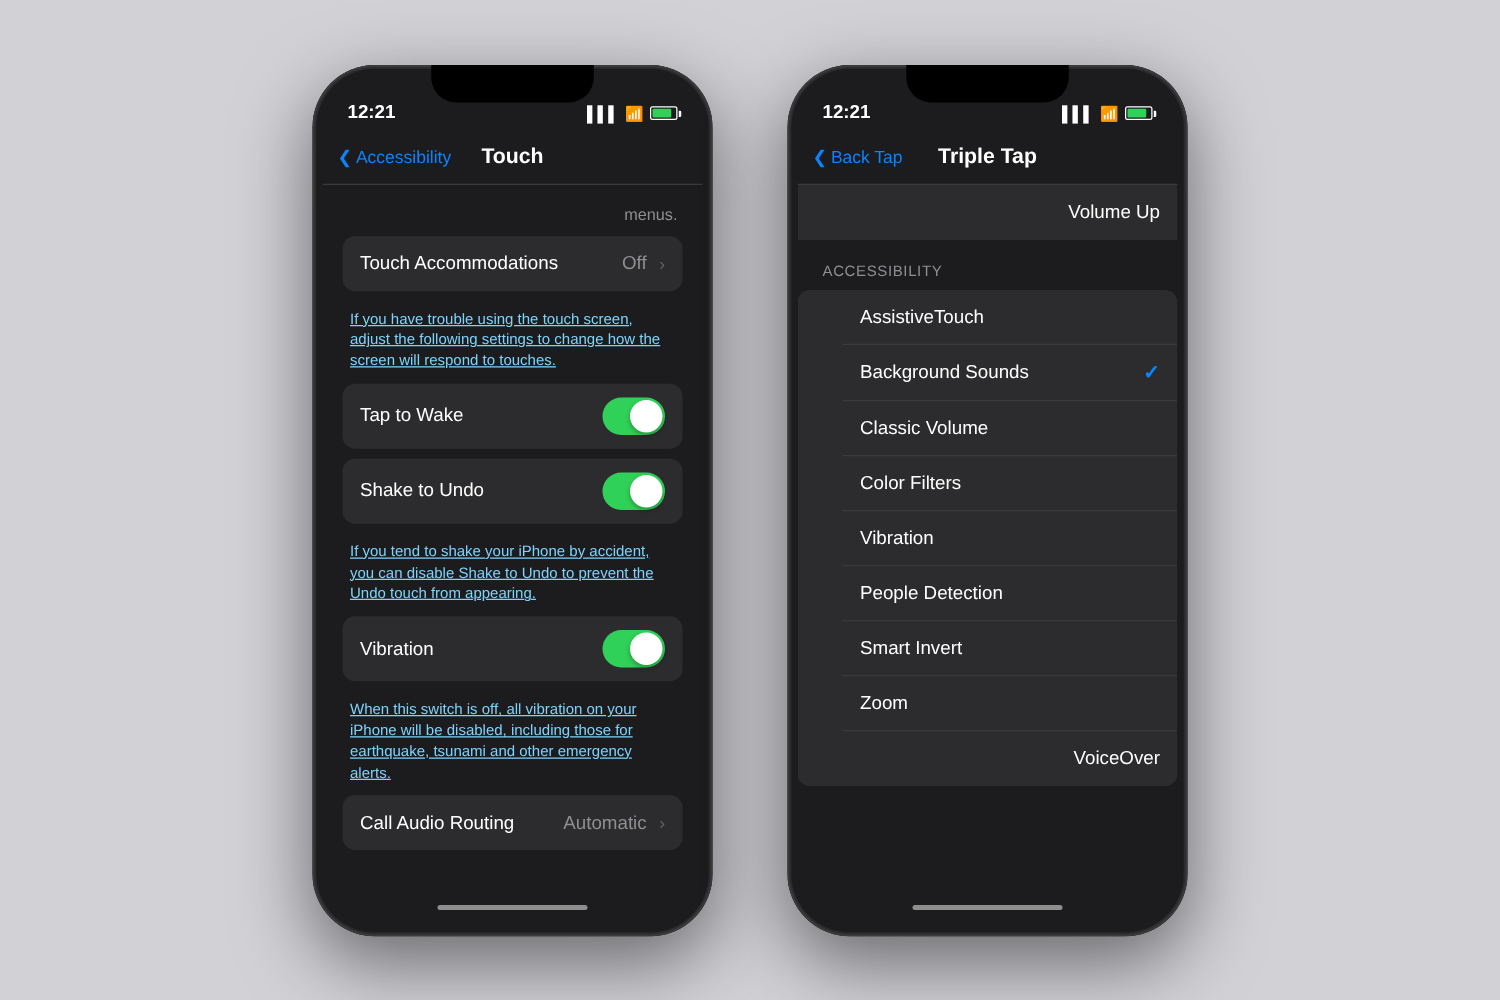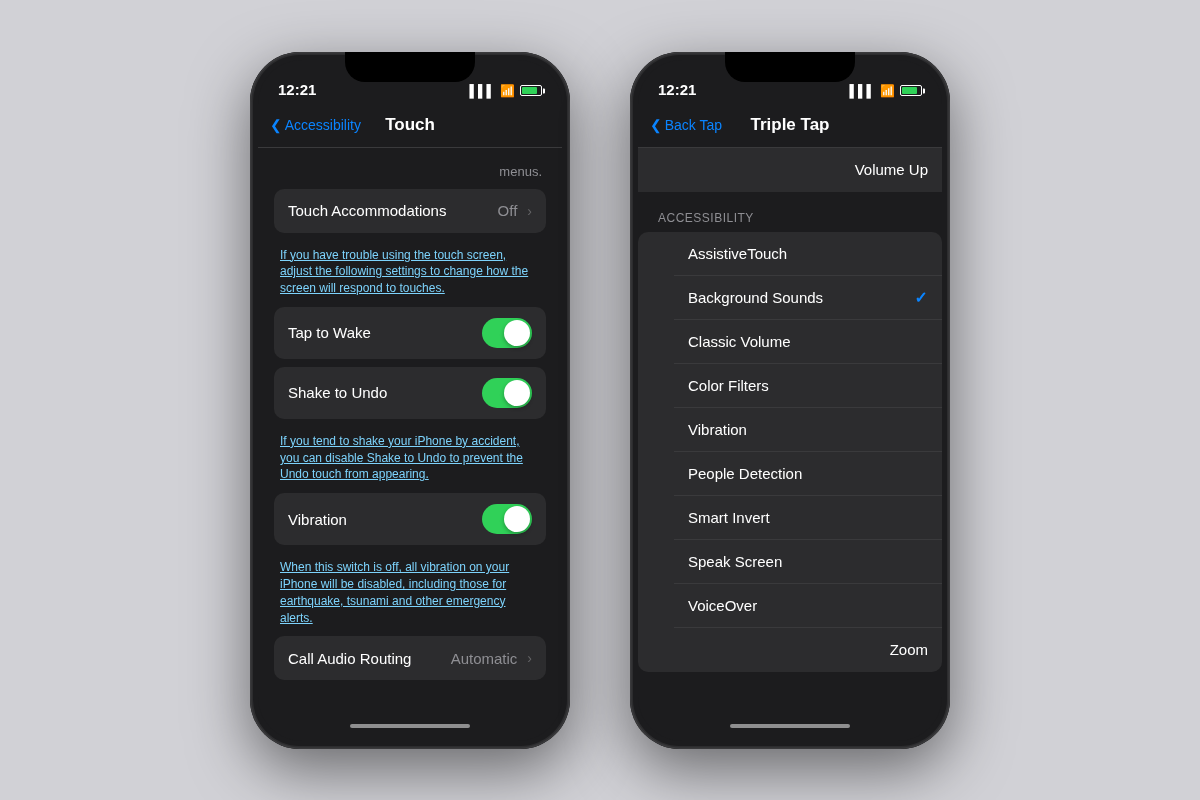--- a/index.html
+++ b/index.html
@@ -430,27 +430,24 @@
           <div class="list-item">
             <span class="list-label">Vibration</span>
           </div>
           <div class="list-item">
             <span class="list-label">People Detection</span>
           </div>
           <div class="list-item">
             <span class="list-label">Smart Invert</span>
           </div>
           <div class="list-item">
-            <span class="list-label">Speak Screen</span>
+            <span class="list-label">Zoom</span>
           </div>
           <div class="list-item">
             <span class="list-label">VoiceOver</span>
-          </div>
-          <div class="list-item">
-            <span class="list-label">Zoom</span>
           </div>
 
         </div>
 
       </div>
     </div>
 
     <div class="home-indicator">
       <div class="home-bar"></div>
     </div>

